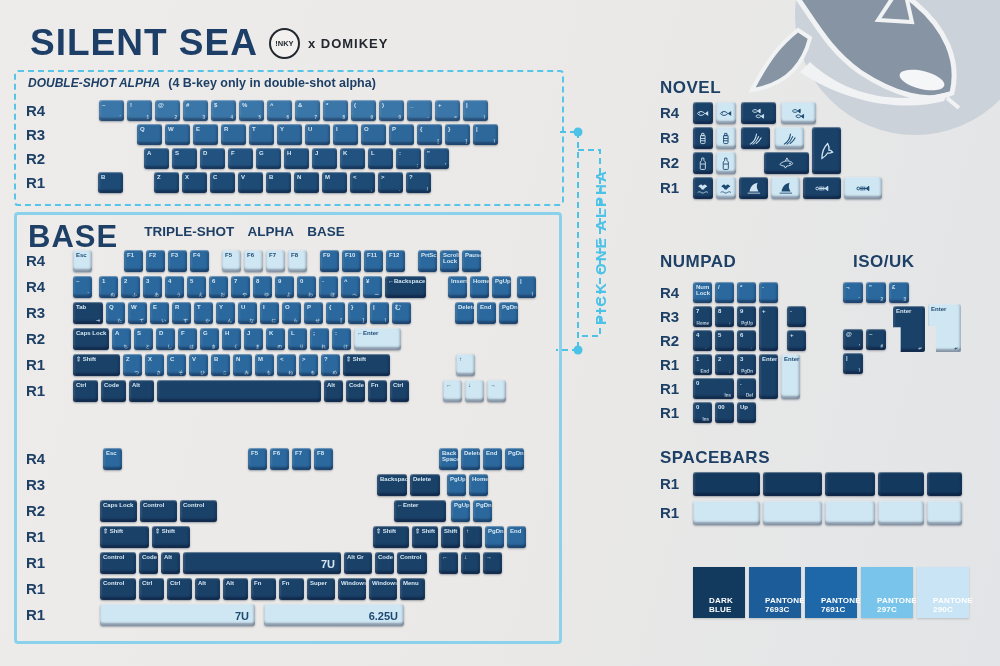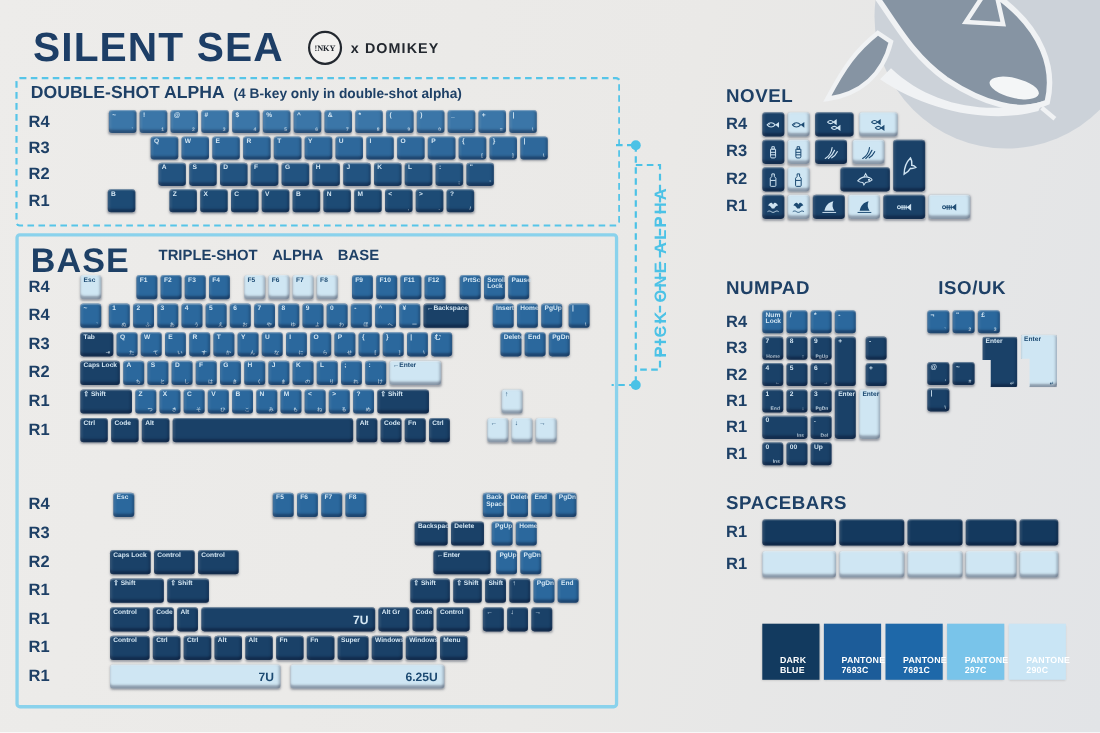--- a/index.html
+++ b/index.html
@@ -9,21 +9,21 @@
   .abs{position:absolute;}
   
   .main-title{font-size:37px;font-weight:bold;color:#1d3e66;letter-spacing:1px;}
   .logo-wrap{display:flex;align-items:center;gap:8px;}
   .logo-circle{width:27px;height:27px;border:2.5px solid #23282f;border-radius:50%;
     display:flex;align-items:center;justify-content:center;font-size:7.5px;font-weight:bold;color:#23282f;background:#f2f1ef;}
   .collab{font-size:13px;font-weight:bold;color:#23282f;letter-spacing:1px;}
   .sec-h{font-size:17px;font-weight:bold;color:#1e4066;letter-spacing:.5px;}
   .alpha-box{border:2px dashed #56c5e8;border-radius:4px;}
   .base-box{border:3px solid #8ad2ec;border-radius:4px;}
-  .alpha-title{font-size:16px;font-weight:bold;color:#1e4066;}
+  .alpha-title{font-size:12px;font-weight:bold;color:#1e4066;font-style:italic;}
   .alpha-note{font-size:12.5px;font-weight:bold;color:#1e4066;margin-left:8px;}
   .base-title{font-size:31px;font-weight:bold;color:#1e4066;letter-spacing:1px;}
   .base-sub{font-size:13.5px;font-weight:bold;color:#1e4066;line-height:1.15;word-spacing:10px;}
   
   .krow{display:flex;align-items:flex-start;}
   .rlabel{font-weight:bold;color:#1e4066;font-size:15px;flex:0 0 auto;}
   .key{position:relative;border-radius:3px;margin-right:3px;flex:0 0 auto;z-index:2;
     box-shadow:0 1px 2px rgba(30,40,60,.38);display:flex;align-items:center;justify-content:center;}
   .key::after{content:"";position:absolute;inset:0;border-radius:3px;pointer-events:none;
     box-shadow:inset 0 1px 1px rgba(255,255,255,.35),inset 0 -3px 2px rgba(0,0,25,.32),
@@ -122,21 +122,21 @@
       <path d="M150,38 C142,70 120,86 92,90 C108,60 118,46 138,30 Z" fill="#8694a3" stroke="#f0f2f4" stroke-width="4"></path>
       <path d="M218,20 L243,-18 L252,22 Z" fill="#8694a3" stroke="#f0f2f4" stroke-width="4"></path>
       <path d="M150,62 C185,95 235,106 288,92 L284,101 C240,113 182,101 140,72 Z" fill="#f0f2f4"></path>
       <ellipse cx="262" cy="80" rx="23" ry="9" fill="#f4f6f7" transform="rotate(14 262 80)"></ellipse>
       <path d="M287,98 l12,10" stroke="#f0f2f4" stroke-width="4" fill="none"></path>
     </g>
   </svg>
 
   <div class="abs logo-wrap" style="left:30px;top:22px;">
     <div class="main-title">SILENT SEA</div>
-    <div class="logo-circle" style="margin-left:14px;font-family:Liberation Serif, serif;">!NKY</div>
+    <div class="logo-circle" style="margin-left:3px;">!NKY</div>
     <div class="collab">x DOMIKEY</div>
   </div>
 
   <div class="abs alpha-box" style="left:14px;top:70px;width:546px;height:132px;"></div>
   <div class="abs" style="left:28px;top:76px;display:flex;align-items:baseline;">
     <div class="alpha-title">DOUBLE-SHOT ALPHA</div>
     <div class="alpha-note">(4 B-key only in double-shot alpha)</div>
   </div>
   <div class="abs" style="left:26px;top:100px;">
       <div class="krow" style="height: 24px;">

